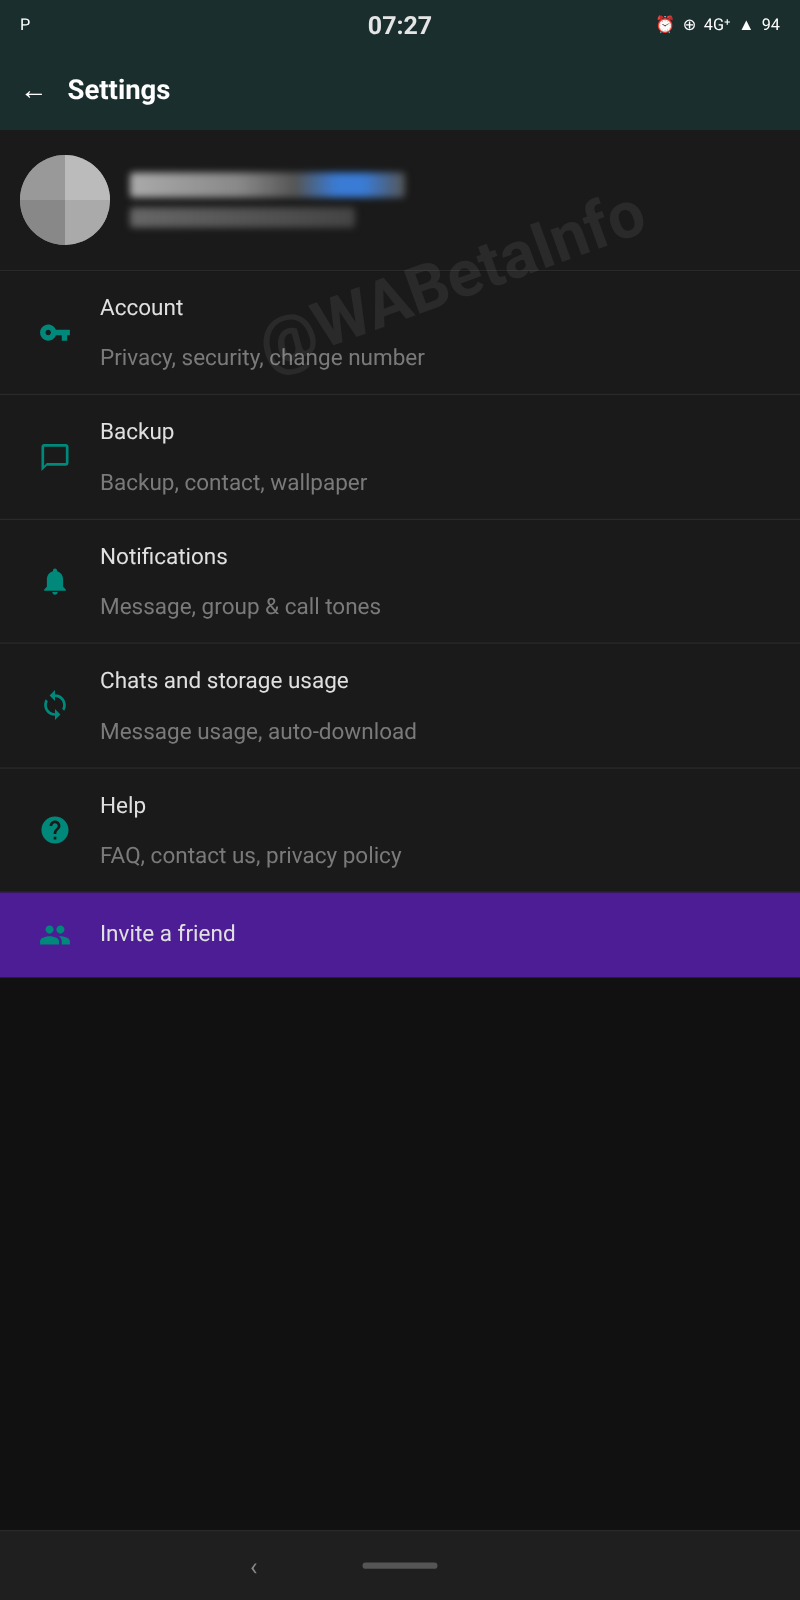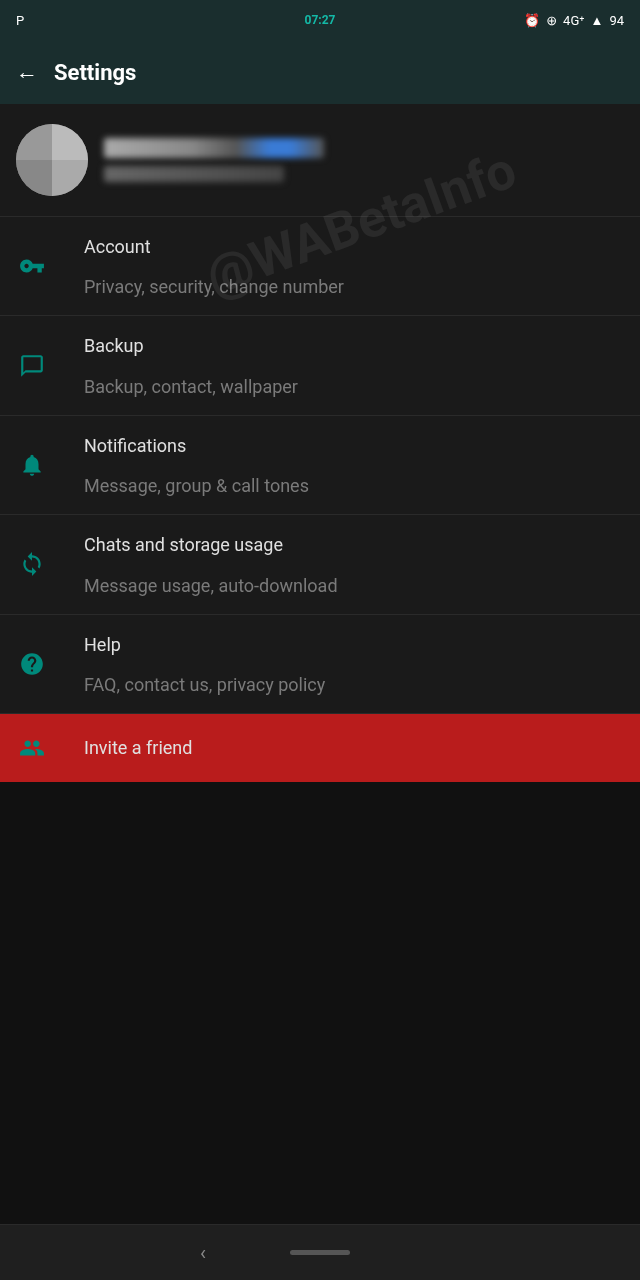--- a/index.html
+++ b/index.html
@@ -21,23 +21,23 @@
       display: flex;
       align-items: center;
       justify-content: space-between;
       padding: 0 16px;
     }
     .status-bar-left {
       font-size: 13px;
       color: #ffffff;
     }
     .status-bar-center {
-      font-size: 12px;
+      font-size: 20px;
       font-weight: bold;
-      color: #14b8a6;
+      color: #e5e5e5;
       position: absolute;
       left: 50%;
       transform: translateX(-50%);
     }
     .status-bar-right {
       display: flex;
       align-items: center;
       gap: 6px;
     }
     .status-icon {
@@ -122,23 +122,23 @@
       background: #2a2a2a;
     }
 
     
     .menu-section {
       background: #1a1a1a;
     }
     .menu-item {
       display: flex;
       align-items: center;
-      padding: 18px 16px;
+      padding: 18px 28px;
       cursor: pointer;
-      gap: 36px;
+      gap: 20px;
     }
     .menu-icon {
       width: 32px;
       height: 32px;
       display: flex;
       align-items: center;
       justify-content: center;
       flex-shrink: 0;
       color: #00897B;
     }
@@ -307,21 +307,21 @@
     </div>
     <div class="menu-text">
       <div class="menu-title">Help</div>
       <div class="menu-subtitle">FAQ, contact us, privacy policy</div>
     </div>
   </div>
 </div>
 
 <div class="divider"></div>
 
-<div style="background:#b91c1c; margin-bottom: 80px;">
+<div style="background:#4c1d95; margin-bottom: 80px;">
   <div class="menu-item">
     <div class="menu-icon">
       <svg viewBox="0 0 24 24" xmlns="http://www.w3.org/2000/svg">
         <path d="M16 11c1.66 0 2.99-1.34 2.99-3S17.66 5 16 5c-1.66 0-3 1.34-3 3s1.34 3 3 3zm-8 0c1.66 0 2.99-1.34 2.99-3S9.66 5 8 5C6.34 5 5 6.34 5 8s1.34 3 3 3zm0 2c-2.33 0-7 1.17-7 3.5V19h14v-2.5c0-2.33-4.67-3.5-7-3.5zm8 0c-.29 0-.62.02-.97.05 1.16.84 1.97 1.97 1.97 3.45V19h6v-2.5c0-2.33-4.67-3.5-7-3.5z"></path>
       </svg>
     </div>
     <div class="menu-text">
       <div class="menu-title">Invite a friend</div>
     </div>
   </div>

